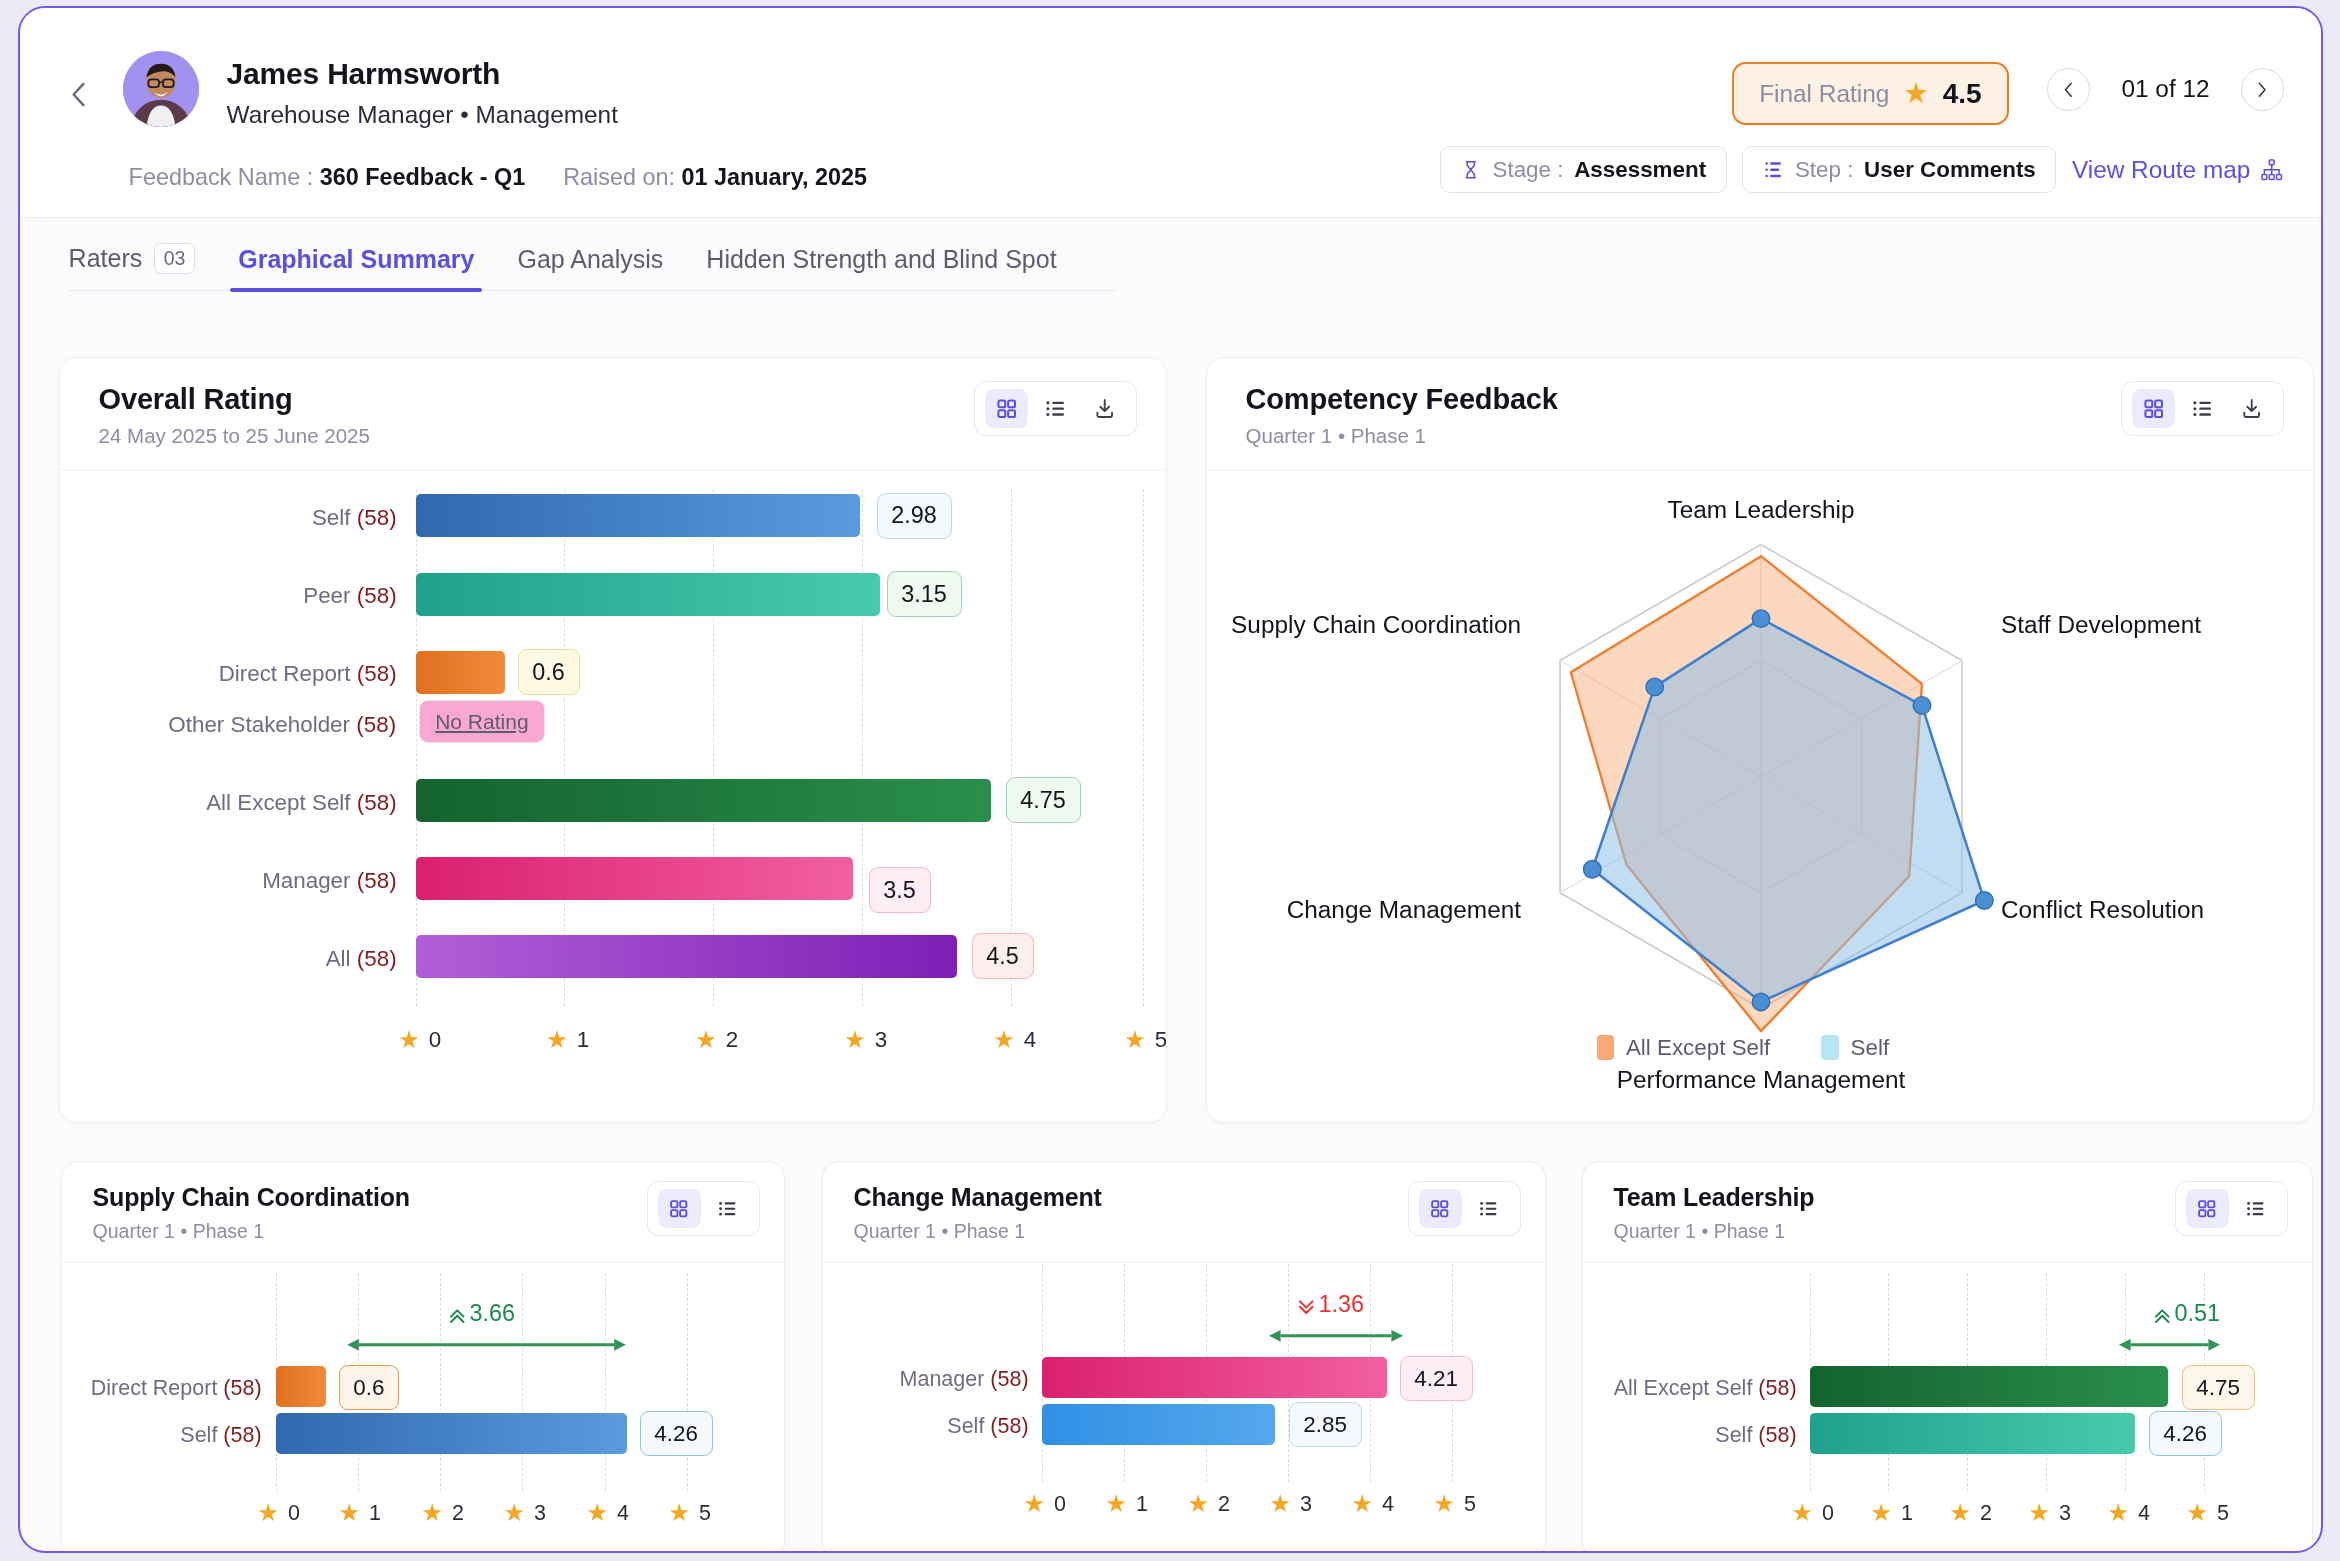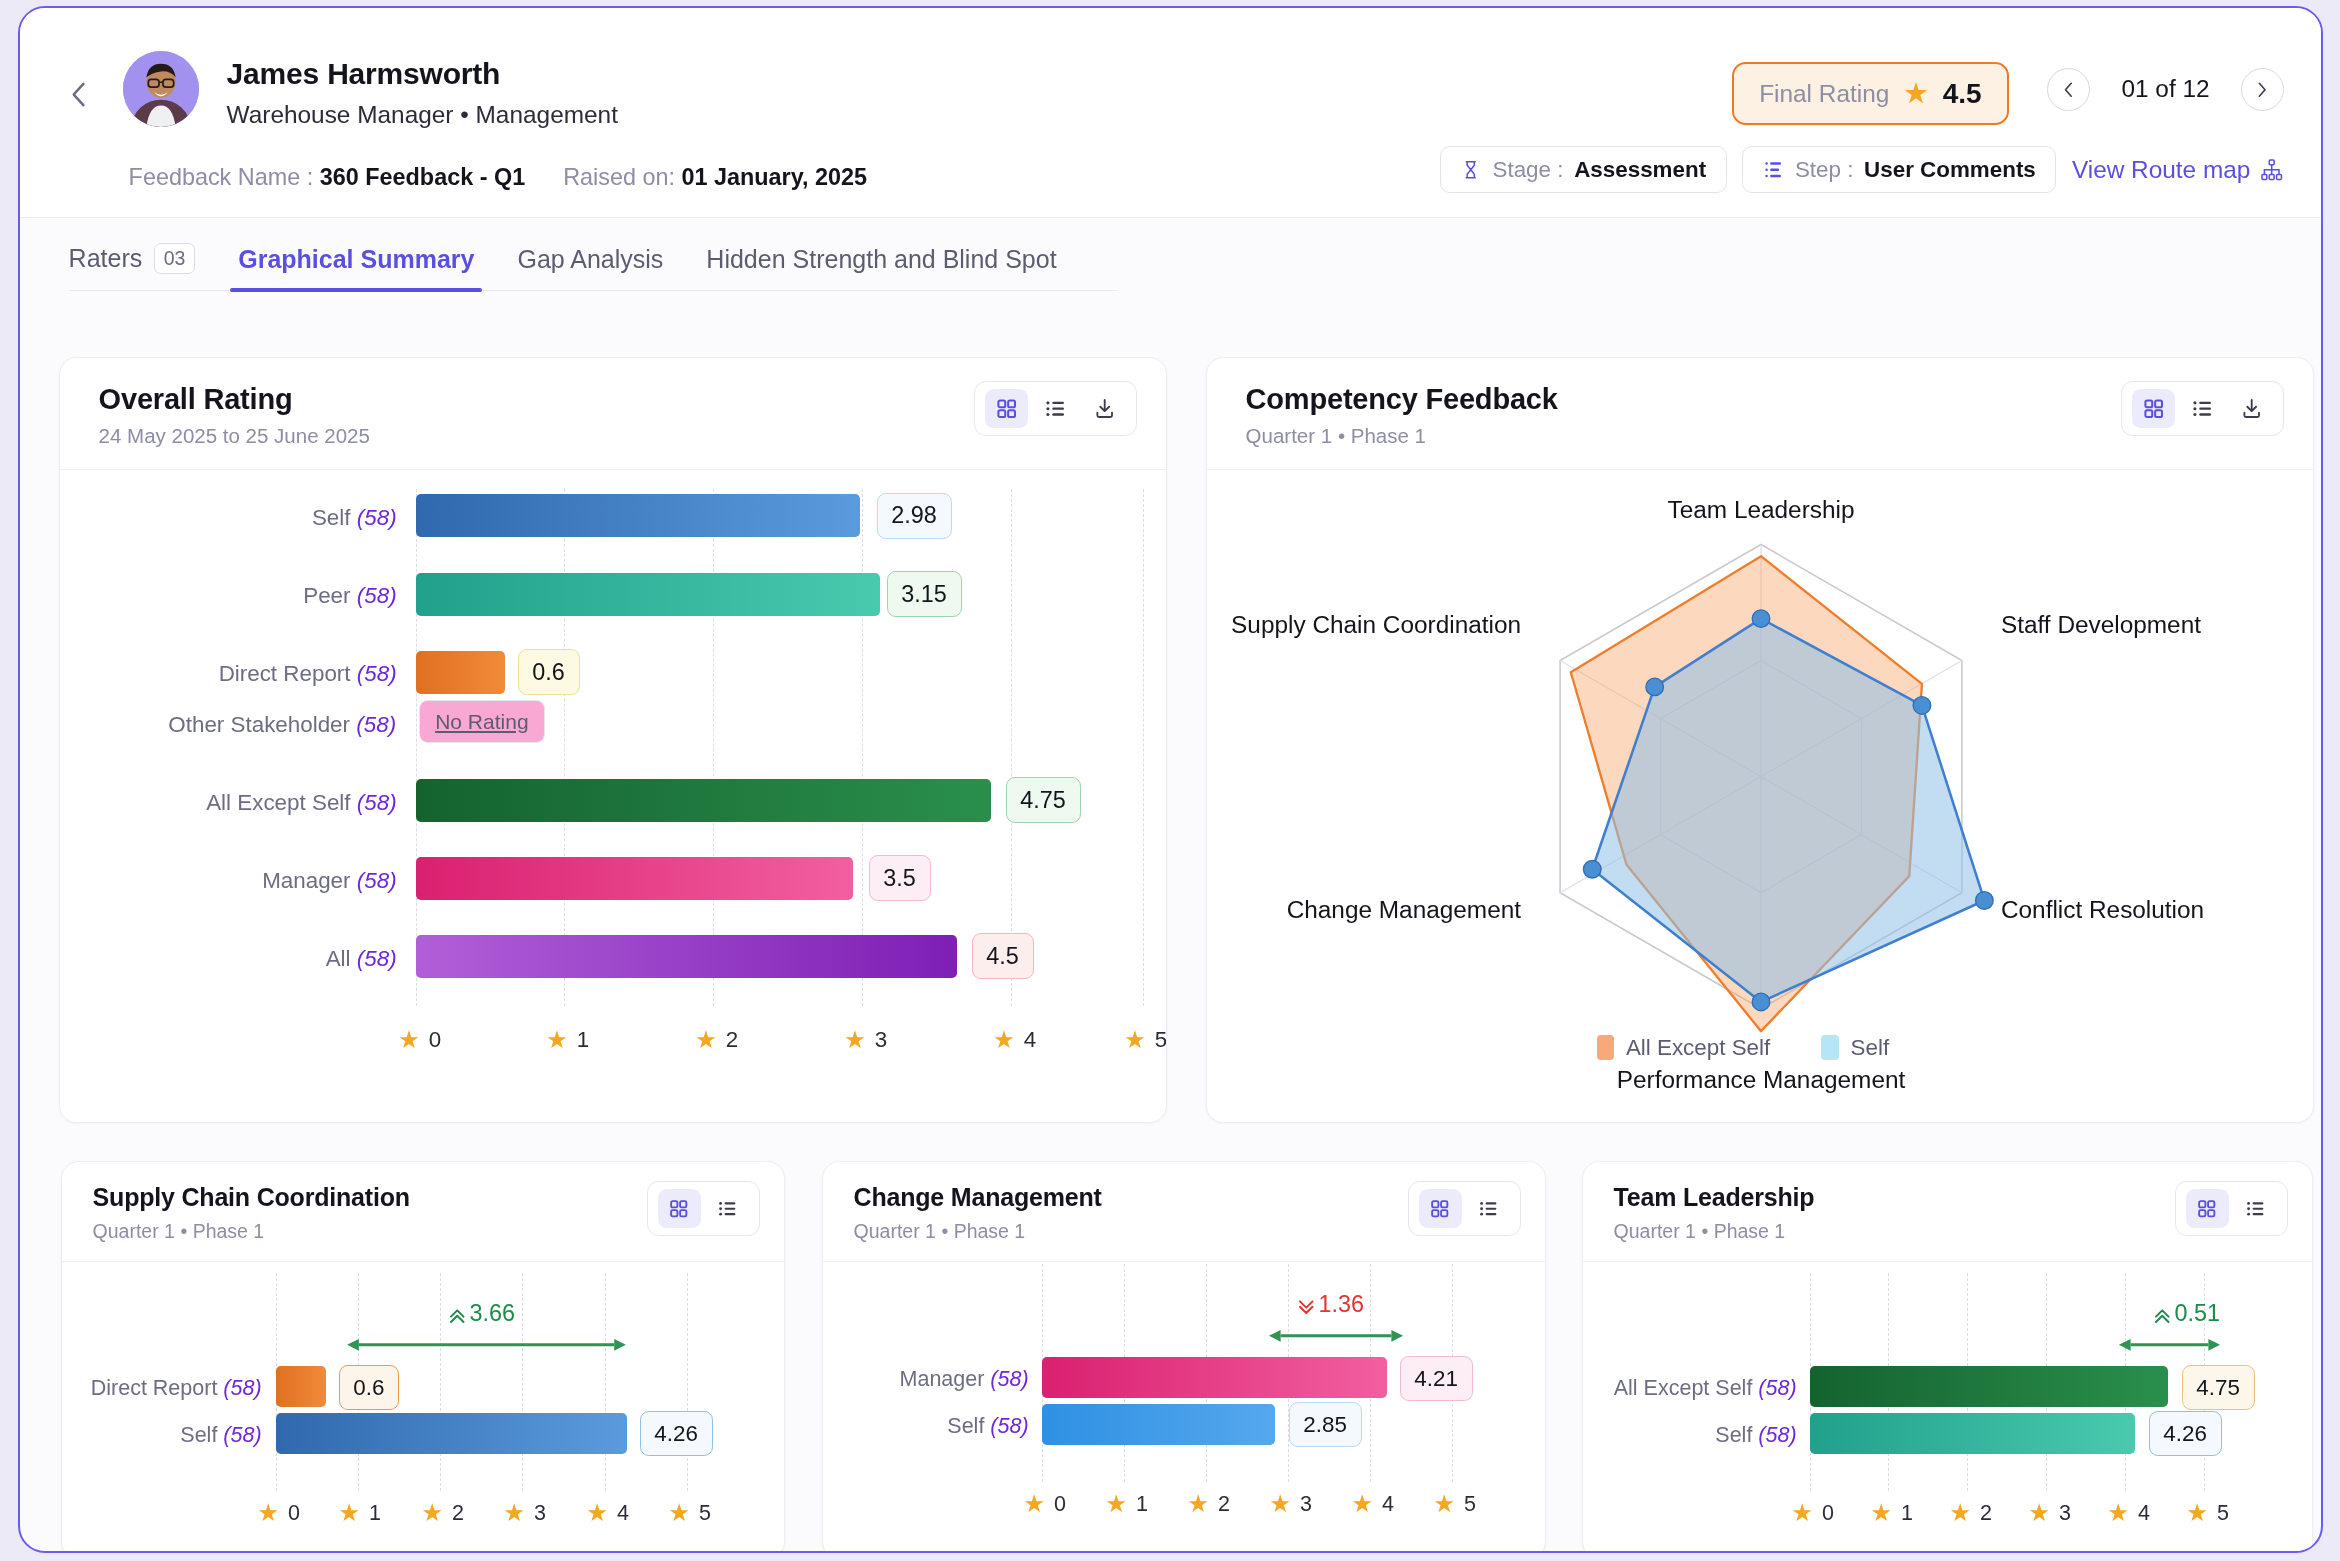--- a/index.html
+++ b/index.html
@@ -163,21 +163,21 @@
   
   .chart-area { position: relative; }
   .gridline {
     position: absolute; width: 0; border-left: 1.5px dashed #dcdce4;
   }
   .bar-row { position: absolute; display: flex; align-items: center; }
   .bar-label {
     position: absolute; right: 0; text-align: right;
     font-size: 22.4px; color: #6d6d82; white-space: nowrap;
   }
-  .bar-label .cnt { color: #6d28d9; font-weight: 400; font-style: italic; }
+  .bar-label .cnt { color: #7f1d1d; font-weight: 400; }
   .bar {
     position: absolute; border-radius: 4.9px;
   }
   .val-pill {
     position: absolute;
     font-size: 23.4px; font-weight: 400; color: #14141c;
     border-radius: 8.8px; padding: 8.8px 13.7px;
     white-space: nowrap;
   }
   .norating-pill {
@@ -399,21 +399,21 @@
         <div class="bar" style="left:356px; top:300px; width:575px; height:43px; background:linear-gradient(90deg,#14632f,#2a8f4c);"></div>
         <div class="val-pill" style="left:946px; top:298px; background:#eefaf0; border:1.6px solid #9fd3ad;">4.75</div>
       </div>
 
       <div class="bar-row">
         <div class="bar-label" style="left:98px; top:389px; width:239px;">
           <span>Manager</span>
           <span class="cnt">(58)</span>
         </div>
         <div class="bar" style="left:356px; top:378px; width:437px; height:43px; background:linear-gradient(90deg,#da2070,#f25fa1);"></div>
-        <div class="val-pill" style="left:809px; top:376px; background:#fdeef5; border:1.6px solid #f3b9d5;text-align:center;">3.5</div>
+        <div class="val-pill" style="left:809px; top:388px; background:#fdeef5; border:1.6px solid #f3b9d5;text-align:center;">3.5</div>
       </div>
 
       <div class="bar-row">
         <div class="bar-label" style="left:98px; top:467px; width:239px;">
           <span>All</span>
           <span class="cnt">(58)</span>
         </div>
         <div class="bar" style="left:356px; top:456px; width:541px; height:43px; background:linear-gradient(90deg,#b05fd8,#7e1fb5);"></div>
         <div class="val-pill" style="left:912px; top:454px; background:#fdeeee; border:1.6px solid #f5b7b7;">4.5</div>
       </div>

